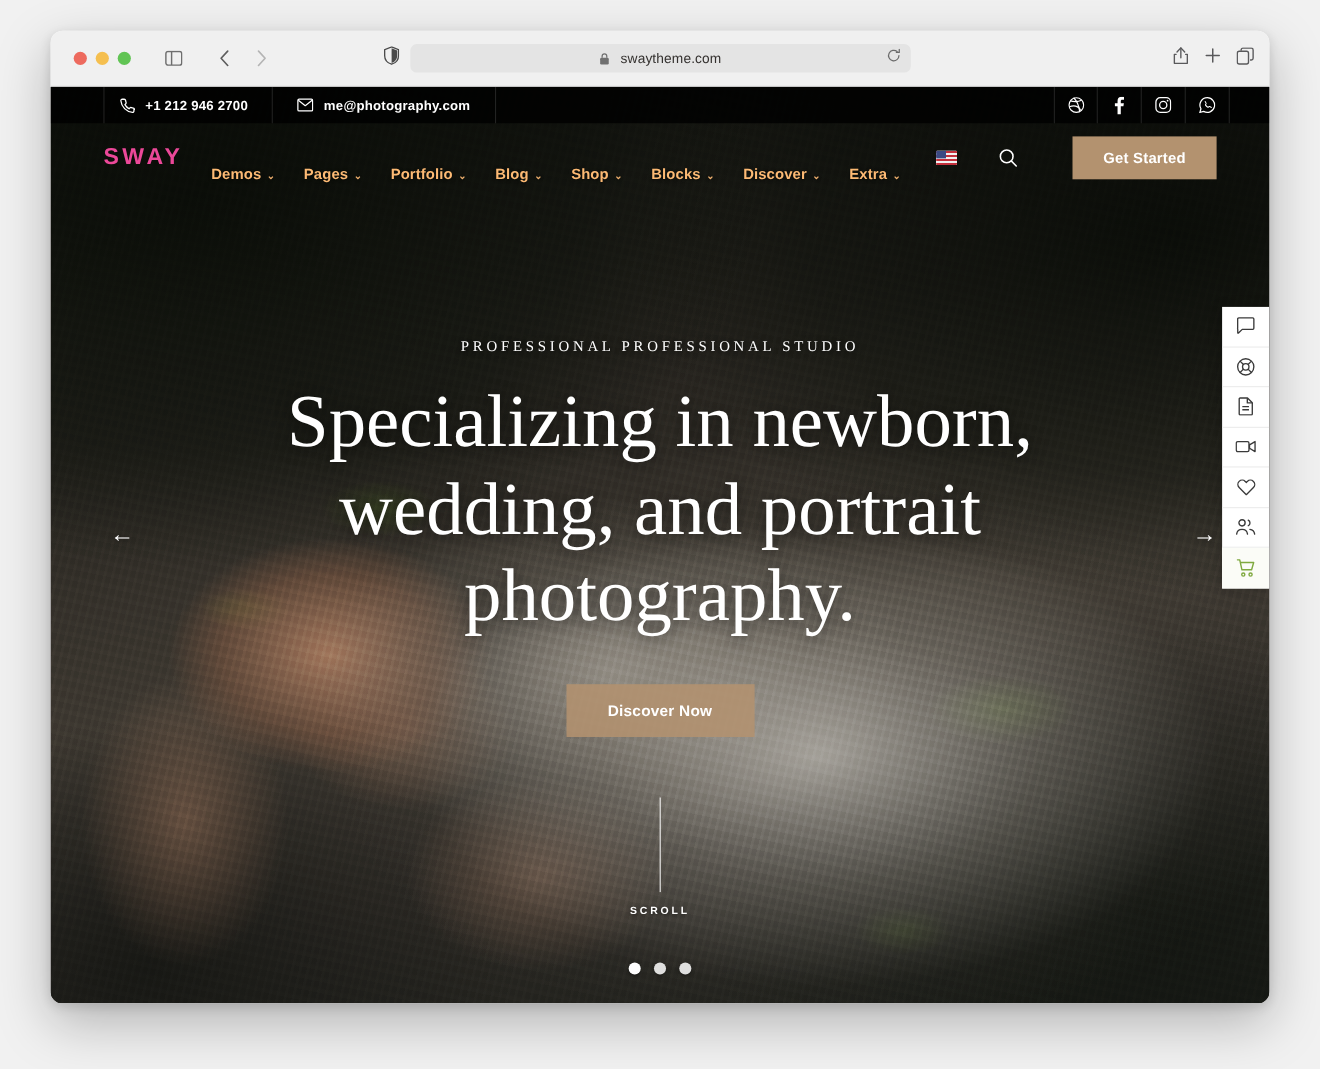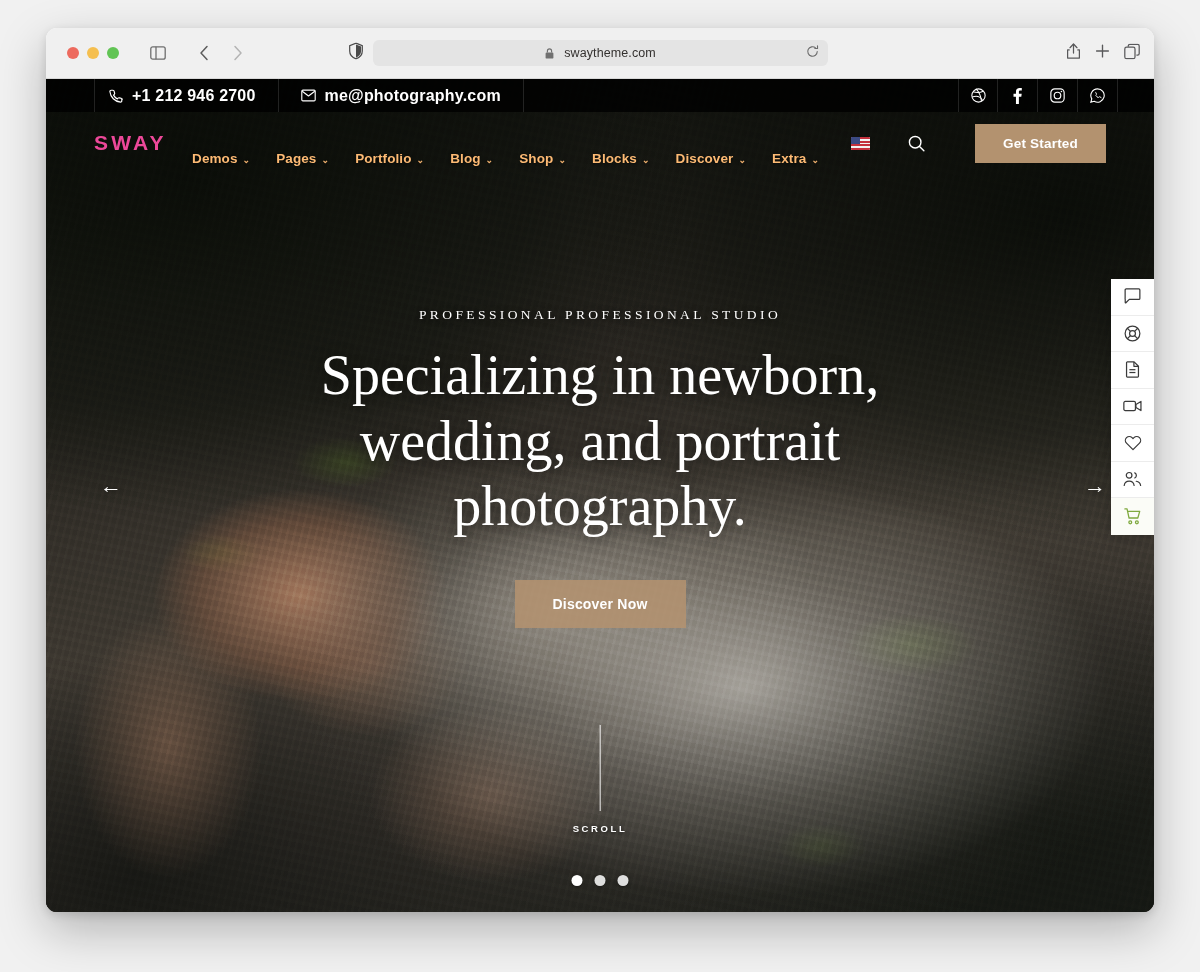--- a/index.html
+++ b/index.html
@@ -146,21 +146,21 @@
     background: rgba(0,0,0,0.80);
     display: flex;
     align-items: center;
     padding: 0 36px 0 0;
   }
   .topbar-left { display: flex; align-items: stretch; height: 33px; margin-left: 48px; }
   .tb-item {
     display: flex; align-items: center; gap: 9px;
     padding: 4px 22px;
     color: #fff;
-    font-size: 16px;
+    font-size: 12px;
     font-weight: bold;
     letter-spacing: 0.2px;
     border-right: 1px solid rgba(255,255,255,0.13);
   }
   .tb-item:first-child { padding-left: 14px; border-left: 1px solid rgba(255,255,255,0.13); }
   .topbar-right { display: flex; align-items: stretch; height: 33px; margin-left: auto; }
   .tb-social {
     display: flex; align-items: center; justify-content: center;
     width: 40px;
     color: #fff;
@@ -248,21 +248,21 @@
   .eyebrow {
     font-family: "Liberation Serif", serif;
     color: #fff;
     font-size: 13.5px;
     letter-spacing: 3.4px;
     text-shadow: 0 1px 6px rgba(0,0,0,0.65);
   }
   .headline {
     font-family: "Liberation Serif", serif;
     color: #fff;
-    font-size: 56px;
+    font-size: 68px;
     line-height: 1.17;
     font-weight: normal;
     margin-top: 20px;
     max-width: 760px;
     text-shadow: 0 2px 14px rgba(0,0,0,0.55);
   }
   .discover-btn {
     margin-top: 40px;
     background: rgba(179,146,111,0.88);
     color: #fff;

